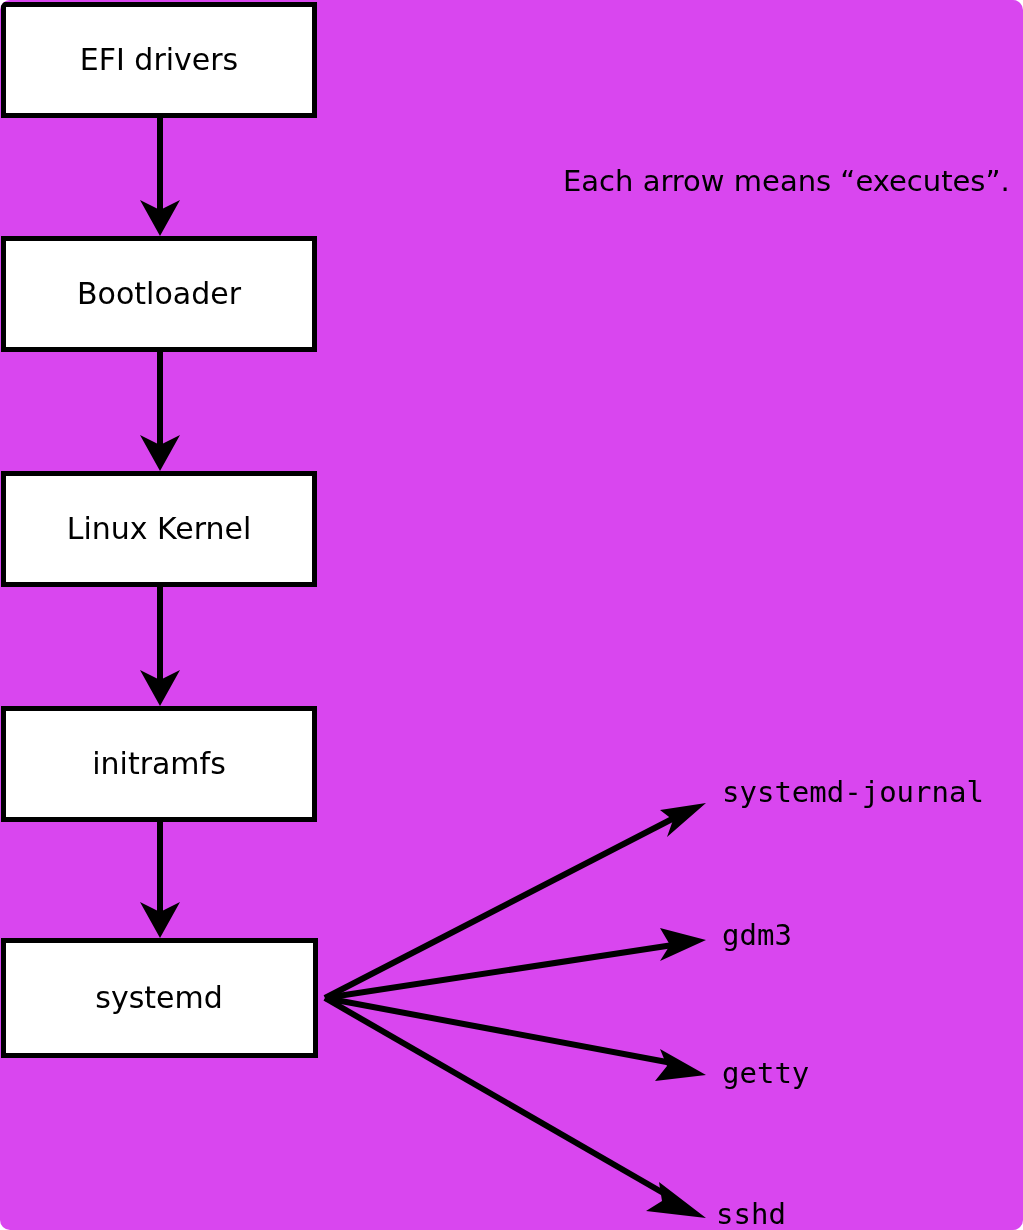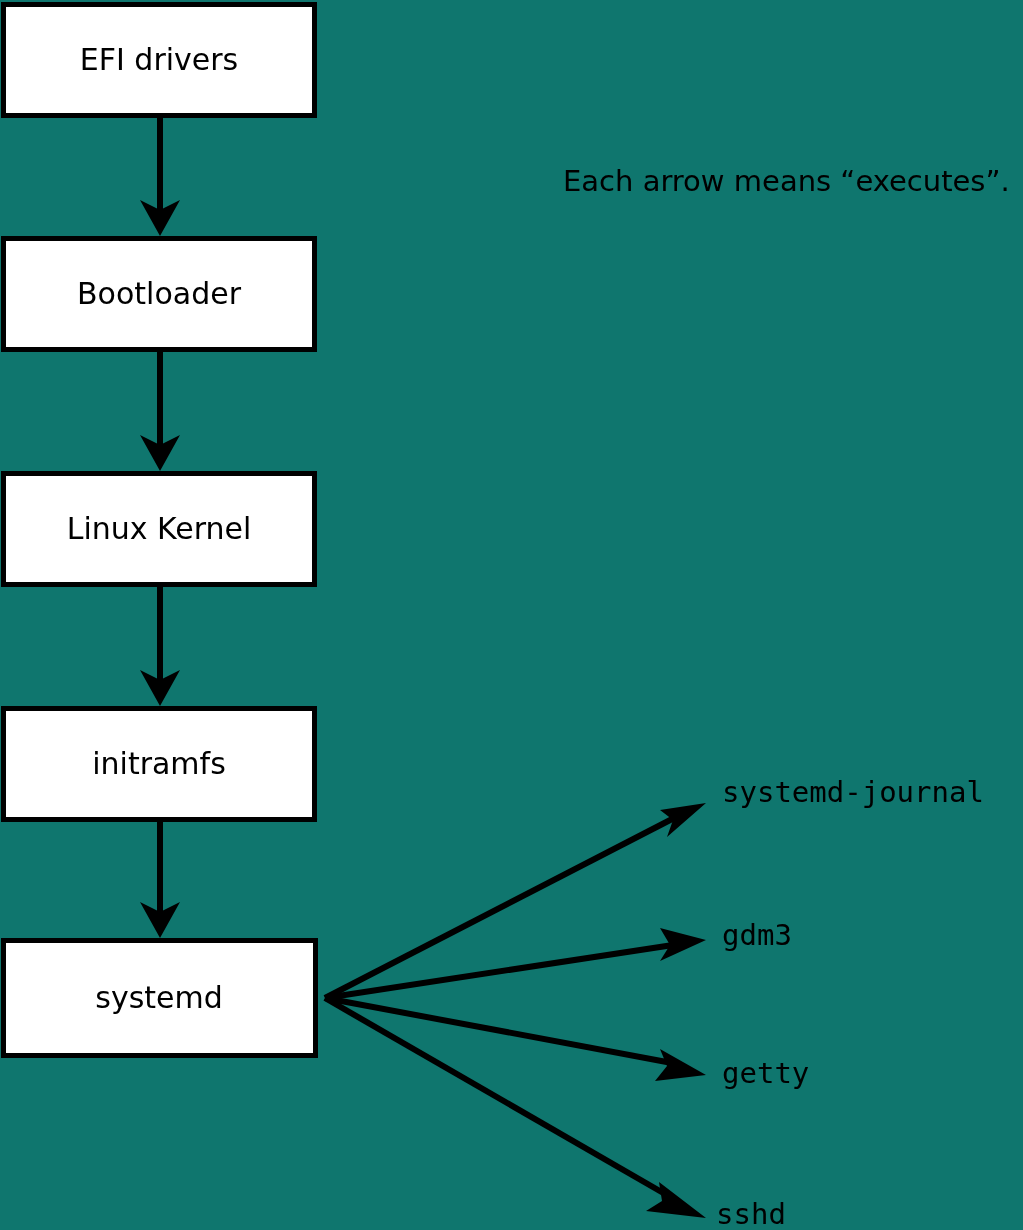--- a/index.html
+++ b/index.html
@@ -4,23 +4,24 @@
 <style>
   html, body {
     margin: 0;
     padding: 0;
     background: #ffffff;
   }
   #canvas {
     position: relative;
     width: 1023px;
     height: 1230px;
-    background: #0f766e;
+    background: #d946ef;
     overflow: hidden;
     font-family: "DejaVu Sans", sans-serif;
+    border-radius: 10px;
   }
   #diagram-svg {
     position: absolute;
     left: 0;
     top: 0;
     width: 1023px;
     height: 1230px;
     display: block;
   }
   .box-rect {

